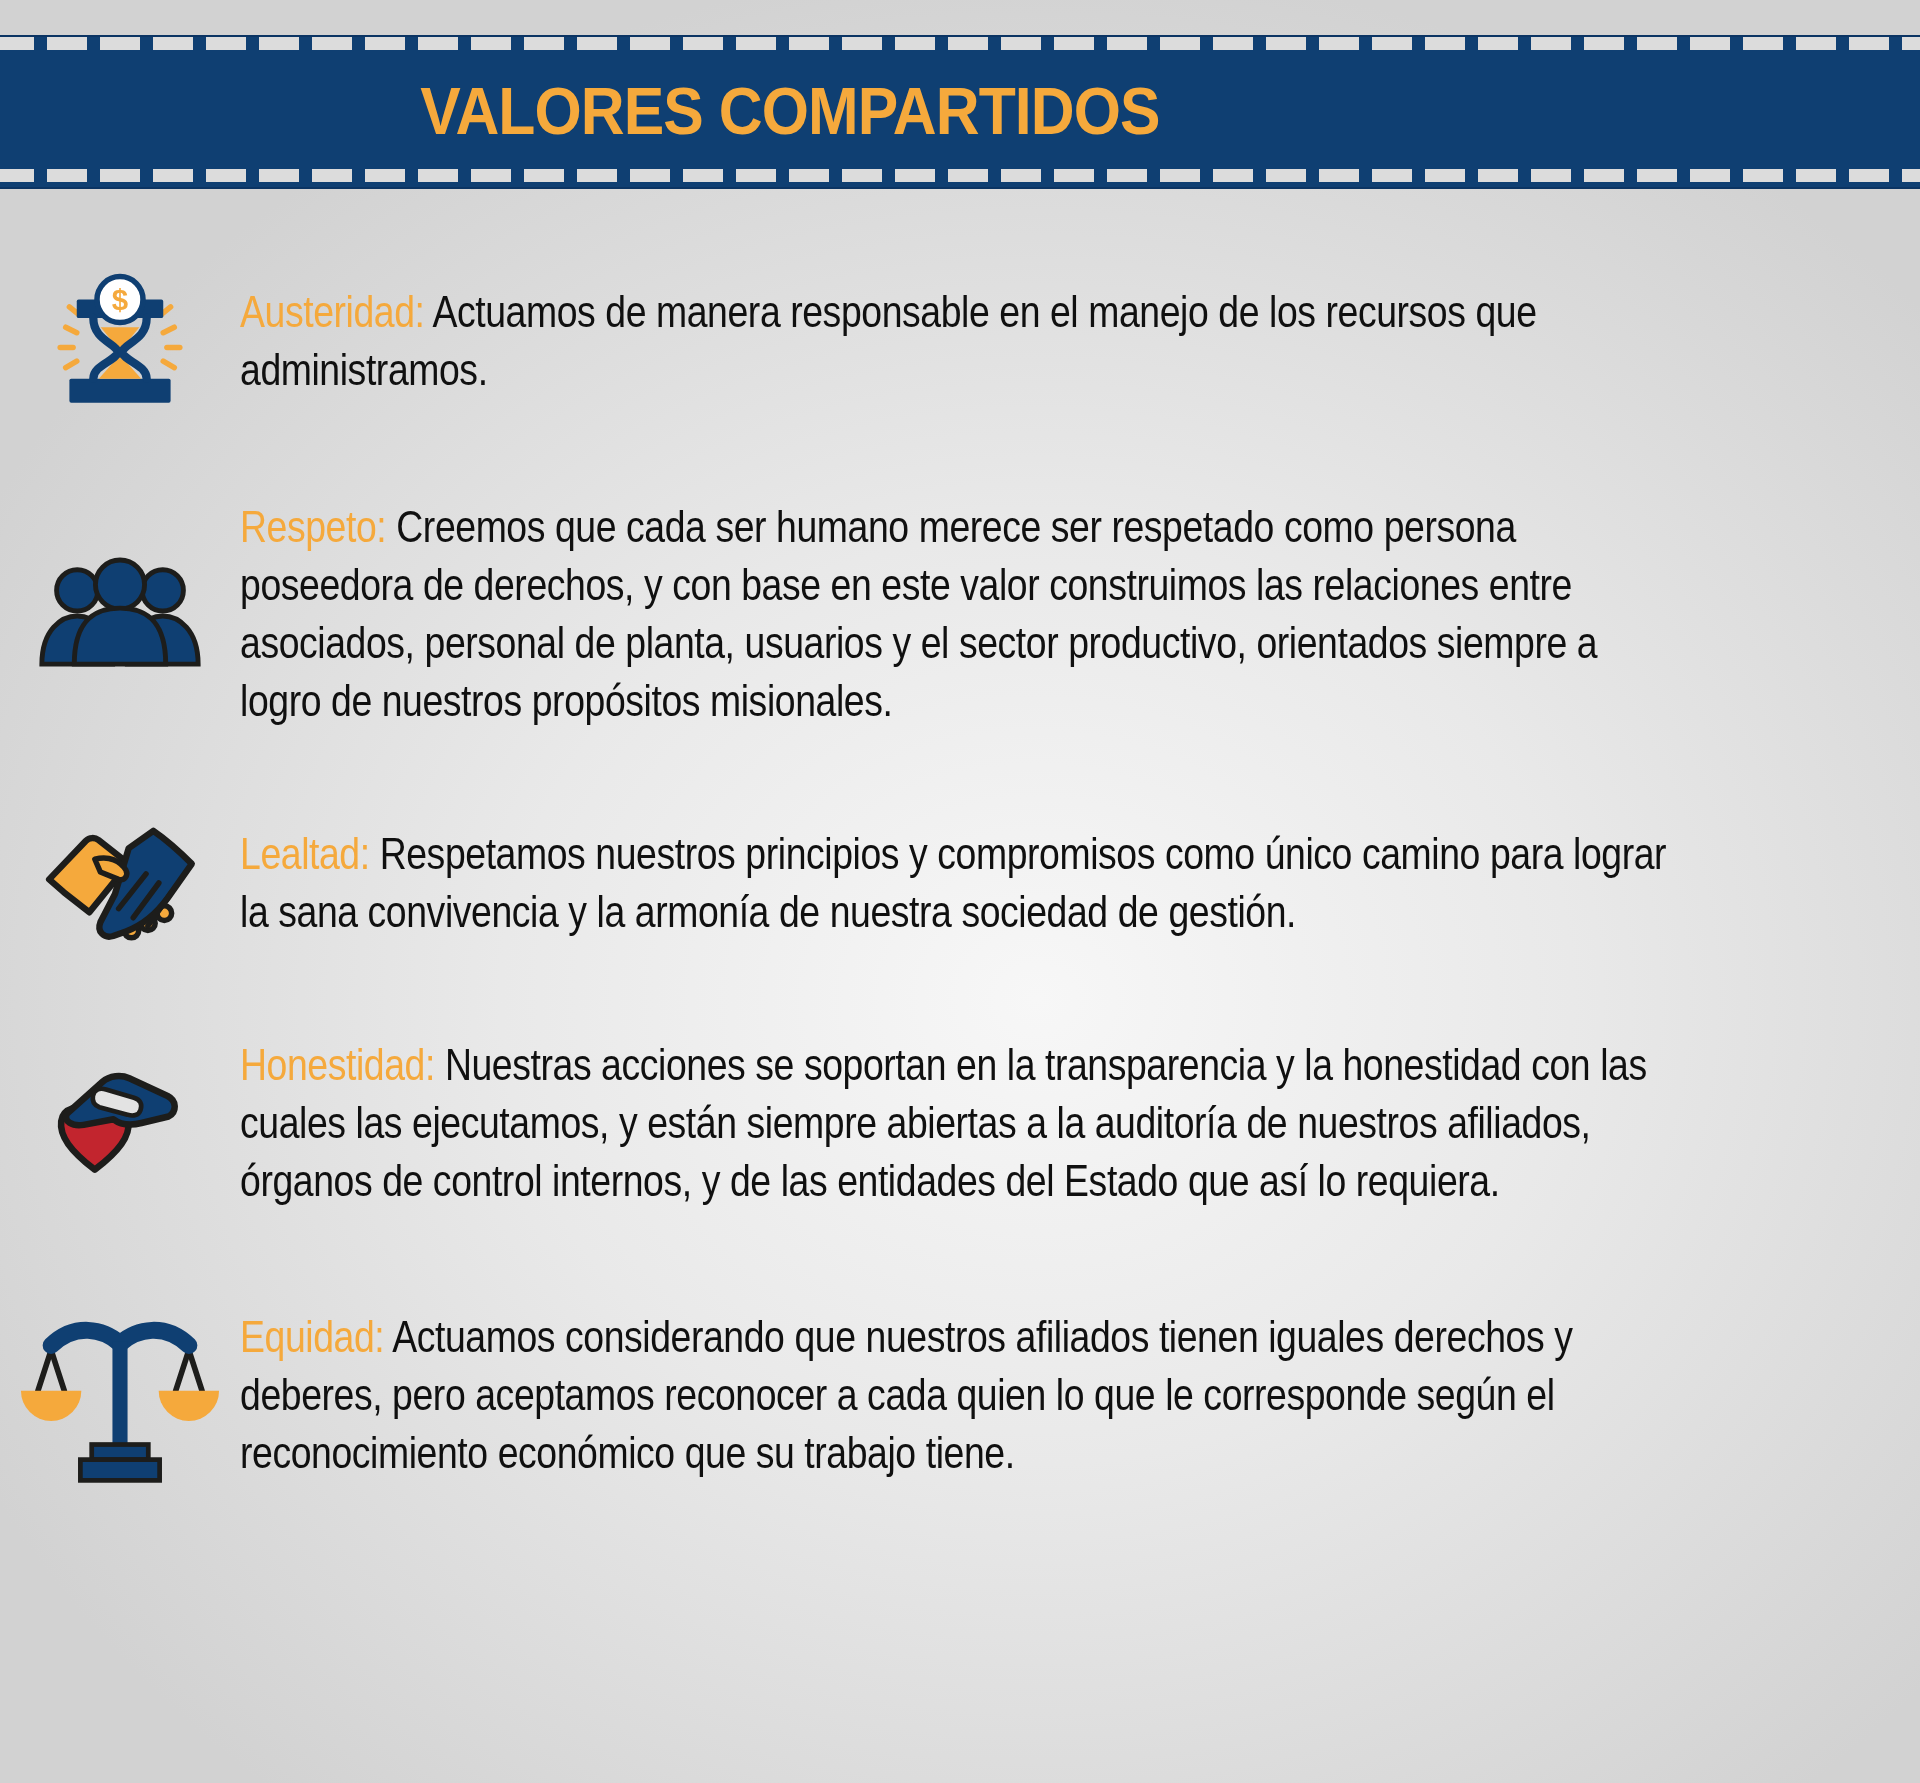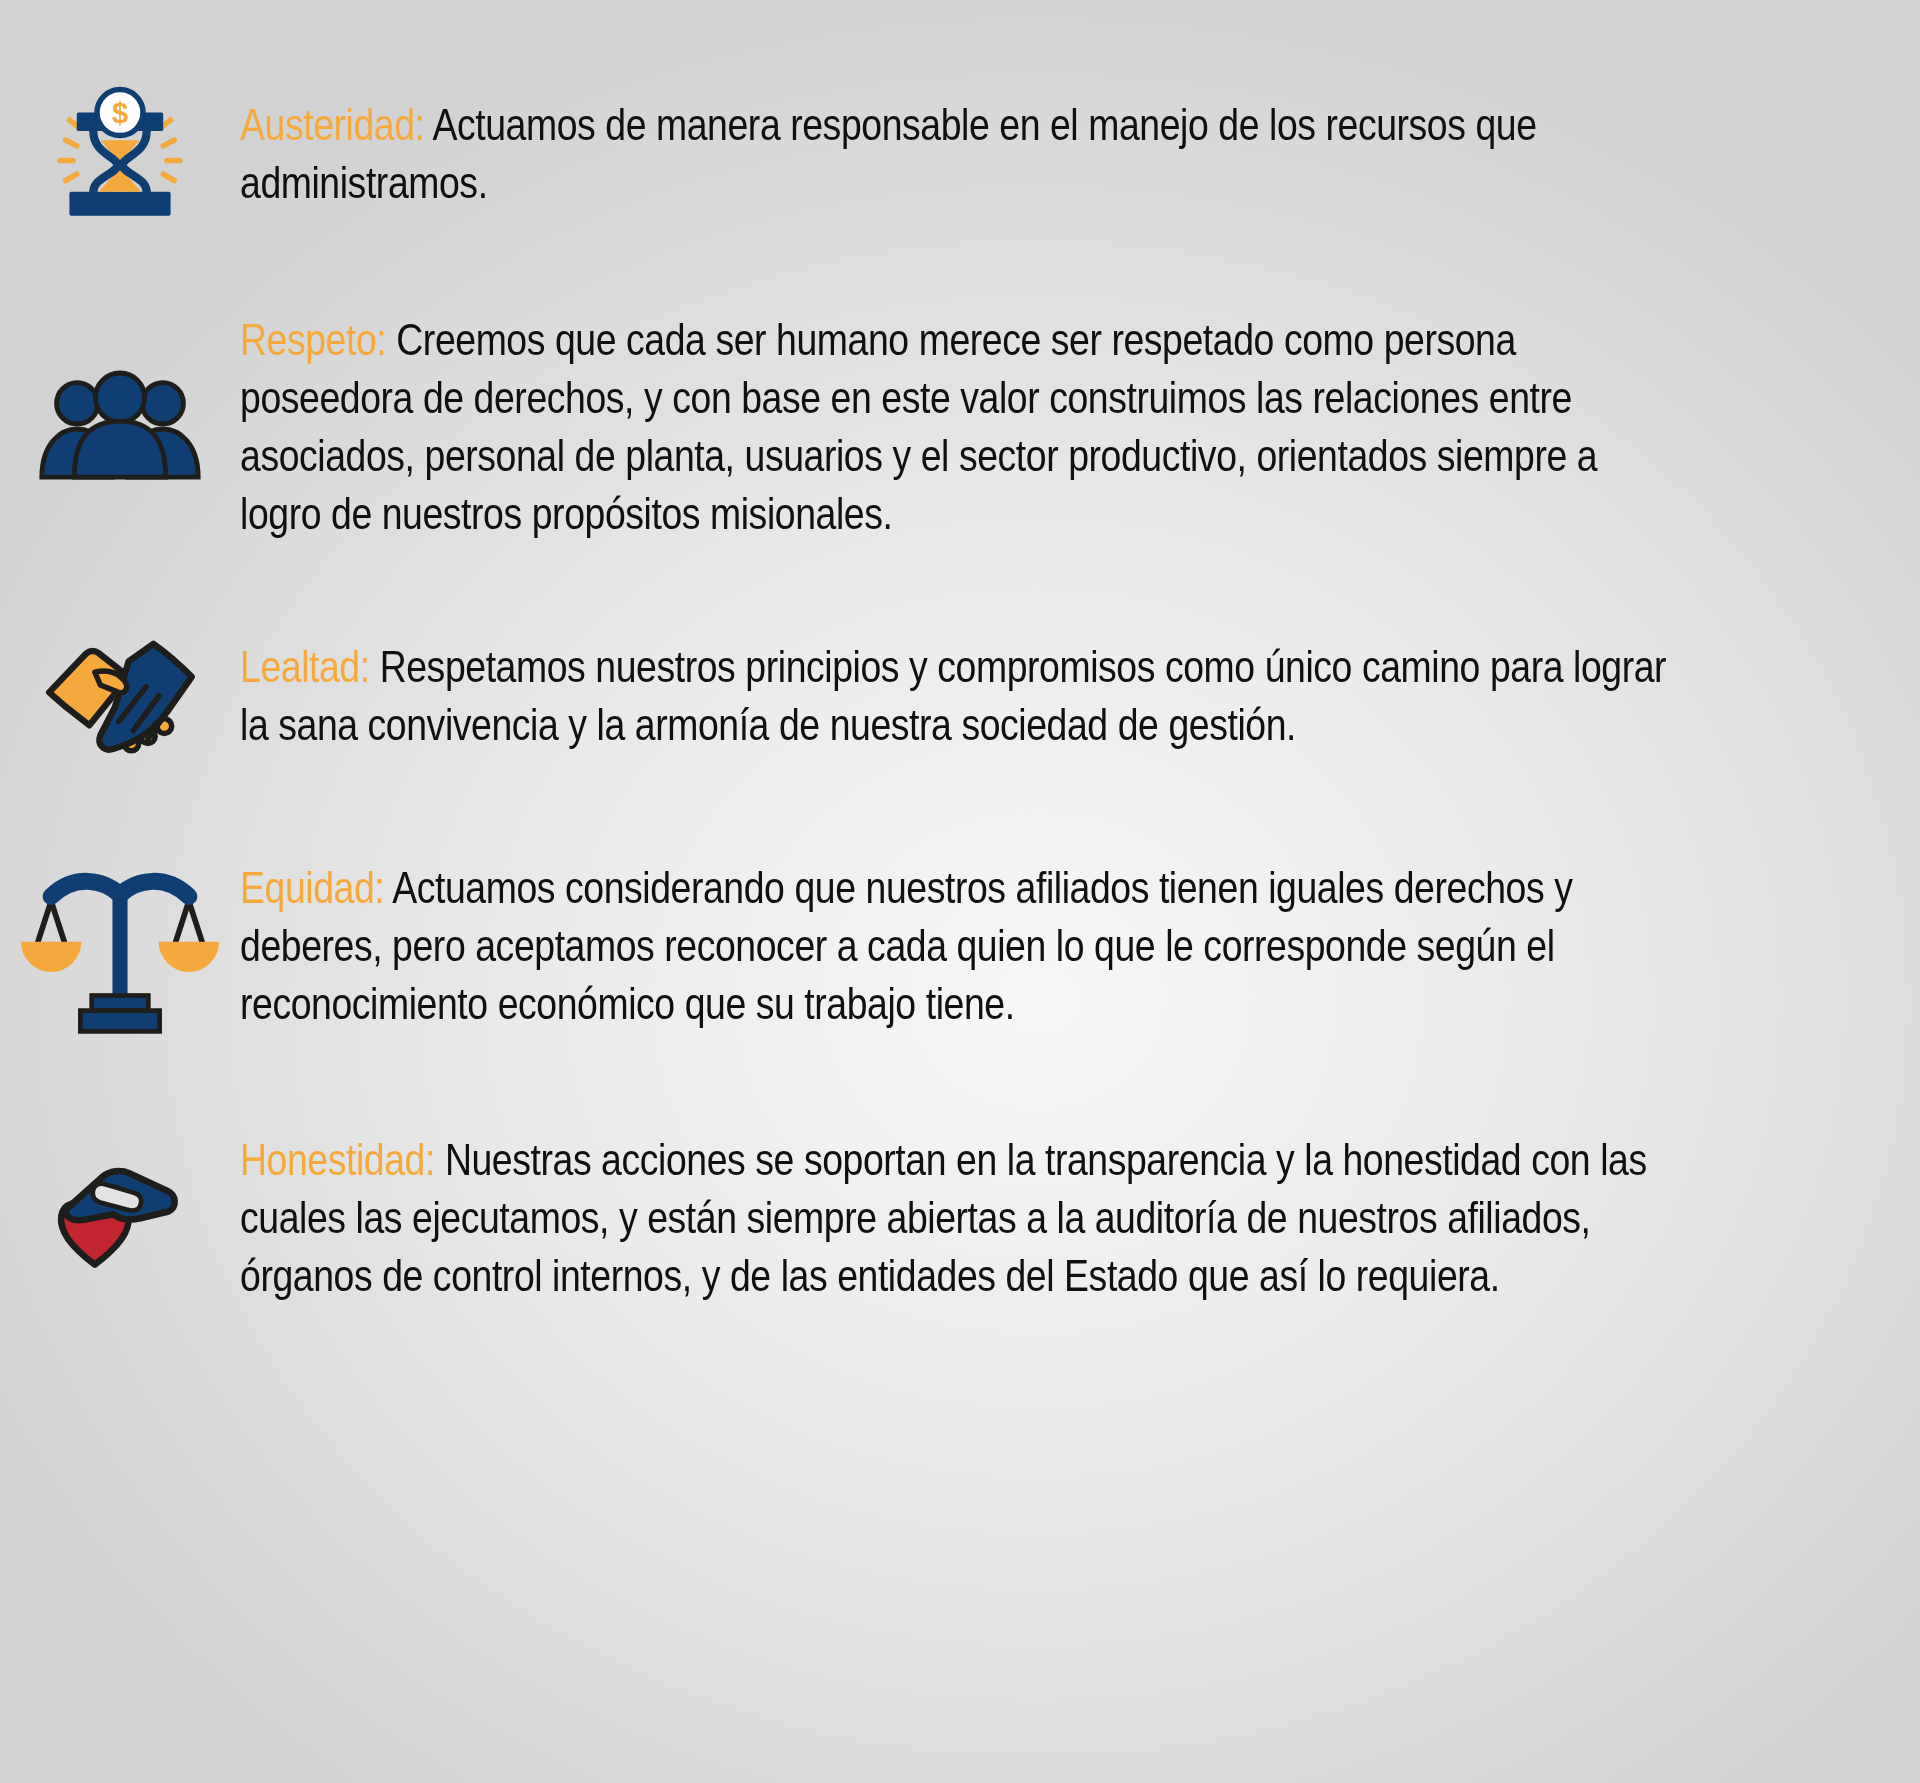--- a/index.html
+++ b/index.html
@@ -32,20 +32,25 @@
     width:1800px; font-size:44px; line-height:58px; color:#101010;
     transform:scaleX(0.85); transform-origin:0 50%; letter-spacing:-0.5px;
   }
   .lbl { color:#f5a93c; }
 </style>
 </head>
 <body>
 
 <div class="page">
 
+  <header class="band">
+    <div class="perf top"></div>
+    <h1>VALORES COMPARTIDOS</h1>
+    <div class="perf bottom"></div>
+  </header>
 
   <main class="values">
 
     <section class="row">
       <div class="icon-col">
         <svg width="138" height="138" viewBox="0 0 150 150">
           <g stroke="#f5a93c" stroke-width="6" stroke-linecap="round">
             <line x1="16" y1="60" x2="28" y2="66"></line>
             <line x1="10" y1="82" x2="24" y2="82"></line>
             <line x1="16" y1="104" x2="28" y2="97"></line>
@@ -98,45 +103,45 @@
             <path d="M144,80 L118,117" stroke-width="6" fill="none"></path>
             <path d="M60,44 C76,40 88,46 94,56 C97,62 92,68 86,66 L66,58 Z" fill="#f5a93c" stroke-width="6"></path>
           </g>
         </svg>
       </div>
       <p class="txt"><span class="lbl">Lealtad:</span> <span>Respetamos nuestros principios y compromisos como único camino para lograr la sana convivencia y la armonía de nuestra sociedad de gestión.</span></p>
     </section>
 
     <section class="row">
       <div class="icon-col">
+        <svg width="140" height="117" viewBox="0 0 150 125">
+          <g stroke="#1d1d1b" stroke-linejoin="round">
+            <path d="M48,112 C22,92 10,76 12,60 C14,46 32,41 42,50 C45,53 47,56 48,59 C49,56 51,53 54,50 C64,41 82,46 84,60 C86,76 74,92 48,112 Z" fill="#c2252e" stroke-width="7"></path>
+            <path d="M18,52 L56,18 C64,11 76,10 85,14 L126,33 C136,38 136,50 127,55 L98,62 C86,65 76,64 68,58 L36,64 C24,66 14,60 18,52 Z" fill="#0f3f72" stroke-width="7"></path>
+            <path d="M46,33 C47,26 53,24 60,26 L90,35 C97,37 99,42 97,48 C95,54 89,55 83,53 L53,45 C47,43 45,39 46,33 Z" fill="#e3e3e3" stroke-width="5"></path>
+          </g>
+        </svg>
+      </div>
+      <p class="txt"><span class="lbl">Honestidad:</span> <span>Nuestras acciones se soportan en la transparencia y la honestidad con las cuales las ejecutamos, y están siempre abiertas a la auditoría de nuestros afiliados, órganos de control internos, y de las entidades del Estado que así lo requiera.</span></p>
+    </section>
+
+    <section class="row">
+      <div class="icon-col">
         <svg width="200" height="194" viewBox="0 0 212 205">
           <g stroke="#1d1d1b" stroke-width="6" stroke-linecap="round" fill="none">
             <path d="M33,55 L19,98"></path>
               <path d="M33,55 L47,98"></path>
             <path d="M179,55 L165,98"></path>
               <path d="M179,55 L193,98"></path>
           </g>
           <path d="M1,98 A32,32 0 0 0 65,98 Z" fill="#f5a93c"></path>
           <path d="M147,98 A32,32 0 0 0 211,98 Z" fill="#f5a93c"></path>
           <path d="M33,50 C58,26 88,32 106,48 C124,32 154,26 179,50" fill="none" stroke="#0f3f72" stroke-width="18" stroke-linecap="round"></path>
           <rect x="98" y="46" width="16" height="112" fill="#0f3f72"></rect>
           <rect x="76" y="155" width="60" height="16" fill="#0f3f72" stroke="#1d1d1b" stroke-width="5"></rect>
           <rect x="64" y="171" width="84" height="22" fill="#0f3f72" stroke="#1d1d1b" stroke-width="5"></rect>
         </svg>
       </div>
       <p class="txt"><span class="lbl">Equidad:</span> <span>Actuamos considerando que nuestros afiliados tienen iguales derechos y deberes, pero aceptamos reconocer a cada quien lo que le corresponde según el reconocimiento económico que su trabajo tiene.</span></p>
     </section>
 
-    <section class="row">
-      <div class="icon-col">
-        <svg width="140" height="117" viewBox="0 0 150 125">
-          <g stroke="#1d1d1b" stroke-linejoin="round">
-            <path d="M48,112 C22,92 10,76 12,60 C14,46 32,41 42,50 C45,53 47,56 48,59 C49,56 51,53 54,50 C64,41 82,46 84,60 C86,76 74,92 48,112 Z" fill="#c2252e" stroke-width="7"></path>
-            <path d="M18,52 L56,18 C64,11 76,10 85,14 L126,33 C136,38 136,50 127,55 L98,62 C86,65 76,64 68,58 L36,64 C24,66 14,60 18,52 Z" fill="#0f3f72" stroke-width="7"></path>
-            <path d="M46,33 C47,26 53,24 60,26 L90,35 C97,37 99,42 97,48 C95,54 89,55 83,53 L53,45 C47,43 45,39 46,33 Z" fill="#e3e3e3" stroke-width="5"></path>
-          </g>
-        </svg>
-      </div>
-      <p class="txt"><span class="lbl">Honestidad:</span> <span>Nuestras acciones se soportan en la transparencia y la honestidad con las cuales las ejecutamos, y están siempre abiertas a la auditoría de nuestros afiliados, órganos de control internos, y de las entidades del Estado que así lo requiera.</span></p>
-    </section>
-
   </main>
 </div>
 
 </body></html>

